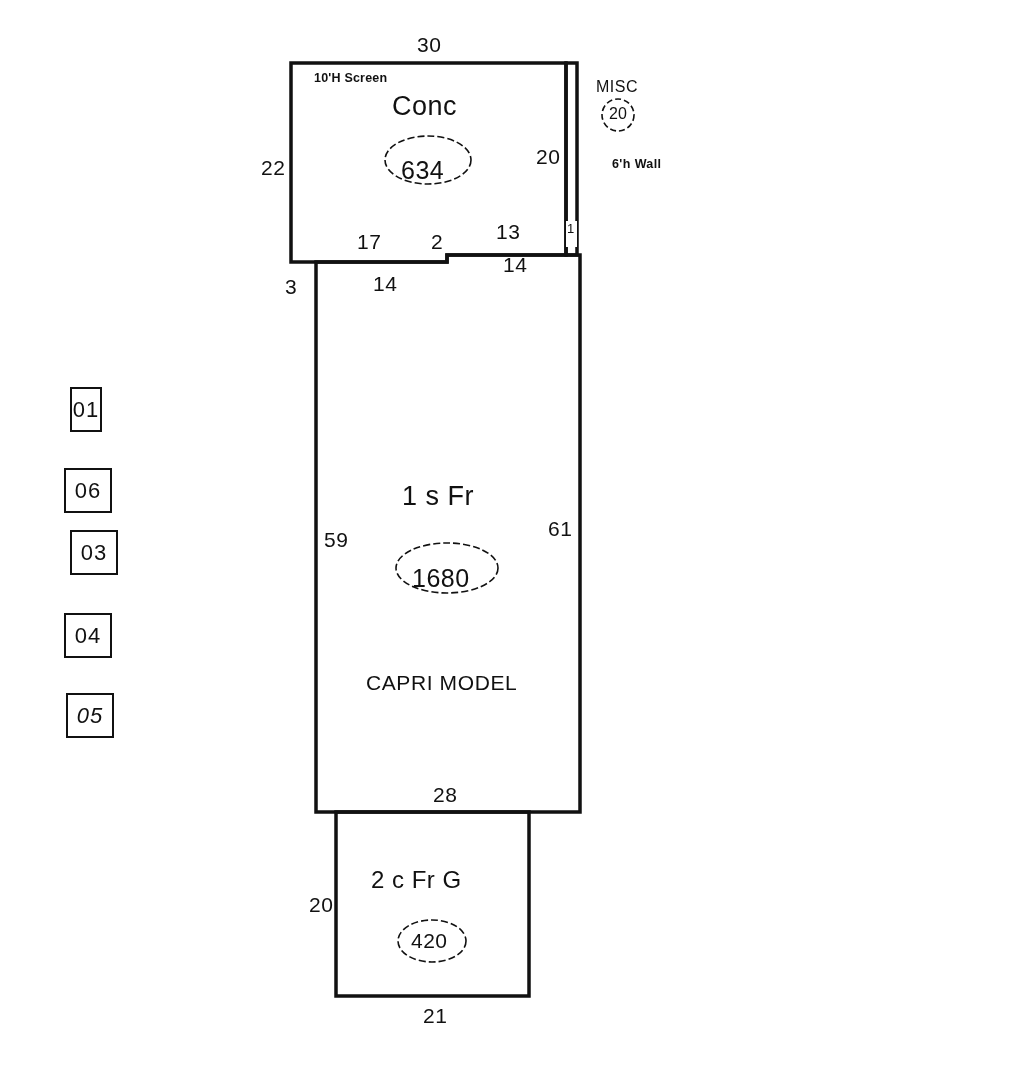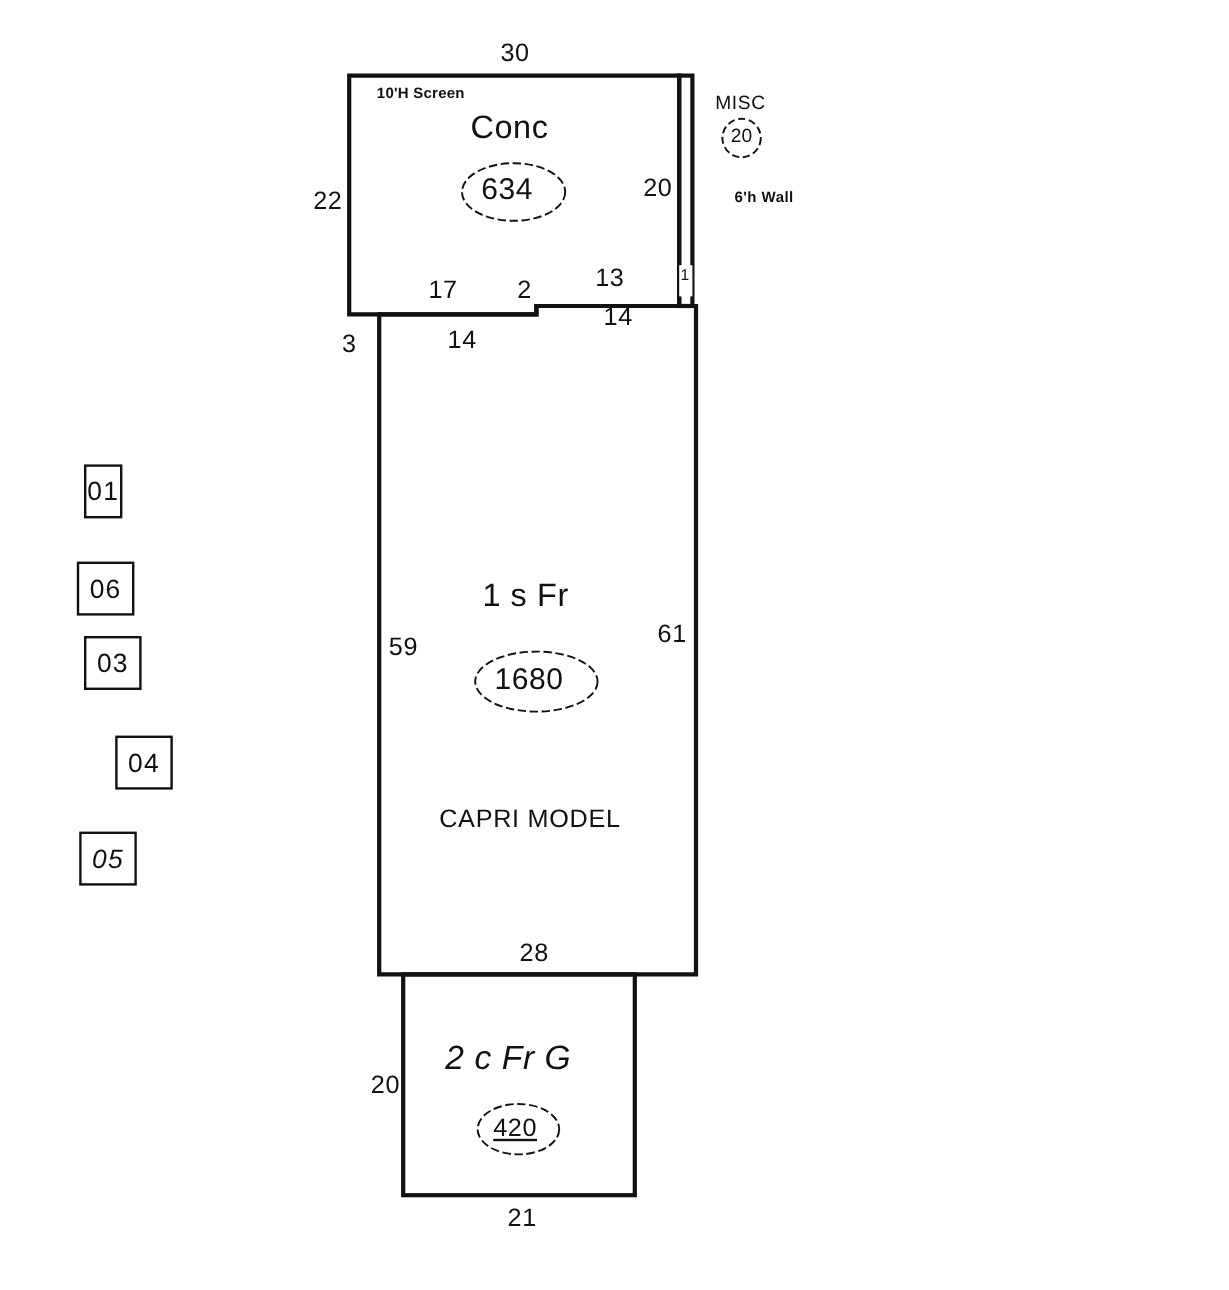--- a/index.html
+++ b/index.html
@@ -49,37 +49,37 @@
     font-size: 12.5px;
     font-weight: bold;
     letter-spacing: 0.4px;
   }
   
   .area-type {
     font-size: 27px;
     letter-spacing: 0.5px;
   }
   .area-type-sm {
-    font-size: 28px;
+    font-size: 24px;
     letter-spacing: 0.5px;
-    font-style: italic;
   }
   .model-name {
     font-size: 21px;
     letter-spacing: 0.6px;
   }
   .misc-cap {
     font-size: 16px;
     letter-spacing: 0.5px;
     font-weight: normal;
   }
   
   .sqft {
     font-size: 25px;
     letter-spacing: 0.5px;
+    margin-top: 12px;
   }
   .sqft-sm {
     font-size: 21px;
     letter-spacing: 0.5px;
   }
   .circ-num {
     font-size: 16px;
     letter-spacing: 0px;
   }
   .wall-tick {
@@ -166,23 +166,23 @@
   <div class="lbl sqft" style="left:412px; top:554px;">1680</div>
 
   <div class="lbl model-name" style="left:366px; top:672px;">CAPRI MODEL</div>
 
   <div class="lbl dim" style="left:433px; top:784px;">28</div>
 
   <div class="lbl dim" style="left:309px; top:894px;">20</div>
 
   <div class="lbl area-type-sm" style="left:371px; top:868px;">2 c Fr G</div>
 
-  <div class="lbl sqft-sm" style="left:411px; top:930px;text-decoration:underline;">420</div>
+  <div class="lbl sqft-sm" style="left:411px; top:930px;">420</div>
 
   <div class="lbl dim" style="left:423px; top:1005px;">21</div>
 
   <div class="legend-box" style="left:70px;  top:364px; width:32px; height:45px;margin-top:23px;">01</div>
   <div class="legend-box" style="left:64px;  top:468px; width:48px; height:45px;">06</div>
   <div class="legend-box" style="left:70px;  top:530px; width:48px; height:45px;">03</div>
-  <div class="legend-box" style="left:64px;  top:613px; width:48px; height:45px;margin-left:32px;">04</div>
+  <div class="legend-box" style="left:64px;  top:613px; width:48px; height:45px;">04</div>
   <div class="legend-box" style="left:66px;  top:693px; width:48px; height:45px;font-style:italic;">05</div>
 
 </div>
 
 </body></html>

